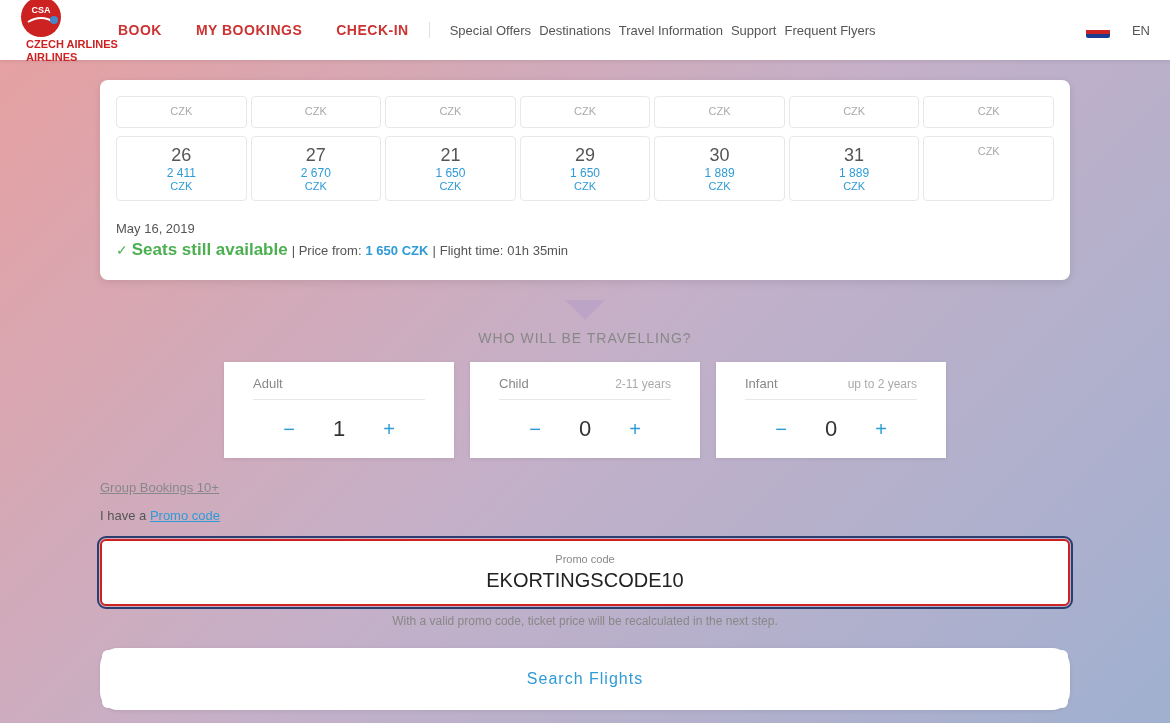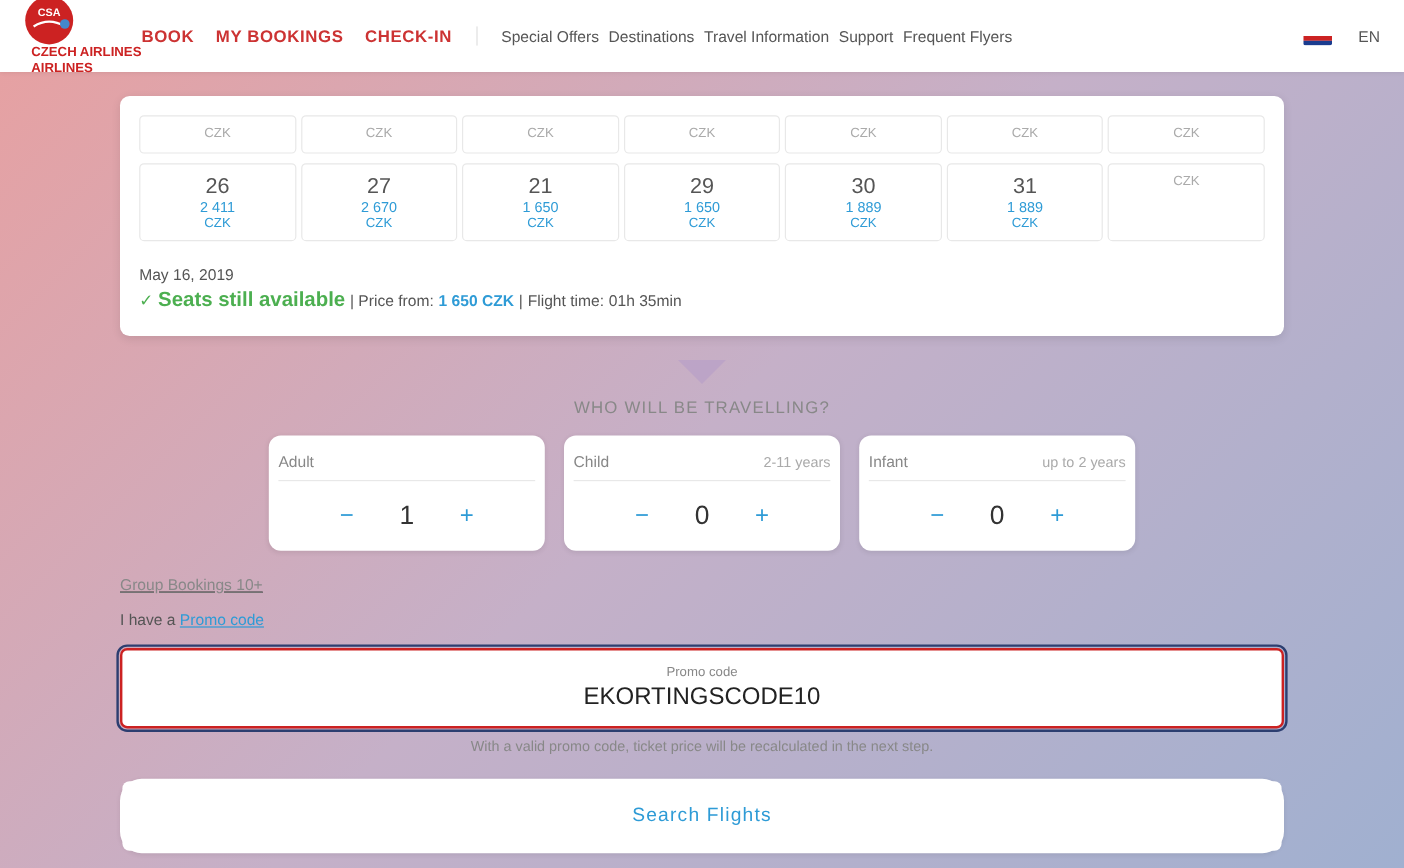--- a/index.html
+++ b/index.html
@@ -18,21 +18,21 @@
       display: flex;
       align-items: center;
       padding: 0 20px;
       box-shadow: 0 1px 4px rgba(0,0,0,0.1);
       position: relative;
       z-index: 10;
     }
     .navbar-main-links {
       display: flex;
       align-items: center;
-      gap: 18px;
+      gap: 34px;
       margin-right: 20px;
       border-right: 1px solid #e0e0e0;
       padding-right: 20px;
     }
     .nav-main-link {
       font-size: 14px;
       font-weight: bold;
       color: #cc3333;
       text-decoration: none;
       letter-spacing: 0.5px;
@@ -161,22 +161,22 @@
       margin-bottom: 16px;
     }
     .passenger-row {
       display: flex;
       gap: 16px;
       justify-content: center;
       margin-bottom: 20px;
     }
     .passenger-card {
       background: white;
-      border-radius: 10px;
-      padding: 14px 8px;
+      border-radius: 0;
+      padding: 14px 29px;
       width: 230px;
       box-shadow: 0 1px 4px rgba(0,0,0,0.08);
     }
     .passenger-card-header {
       display: flex;
       justify-content: space-between;
       align-items: center;
       margin-bottom: 14px;
       border-bottom: 1px solid #e8e8e8;
       padding-bottom: 8px;

